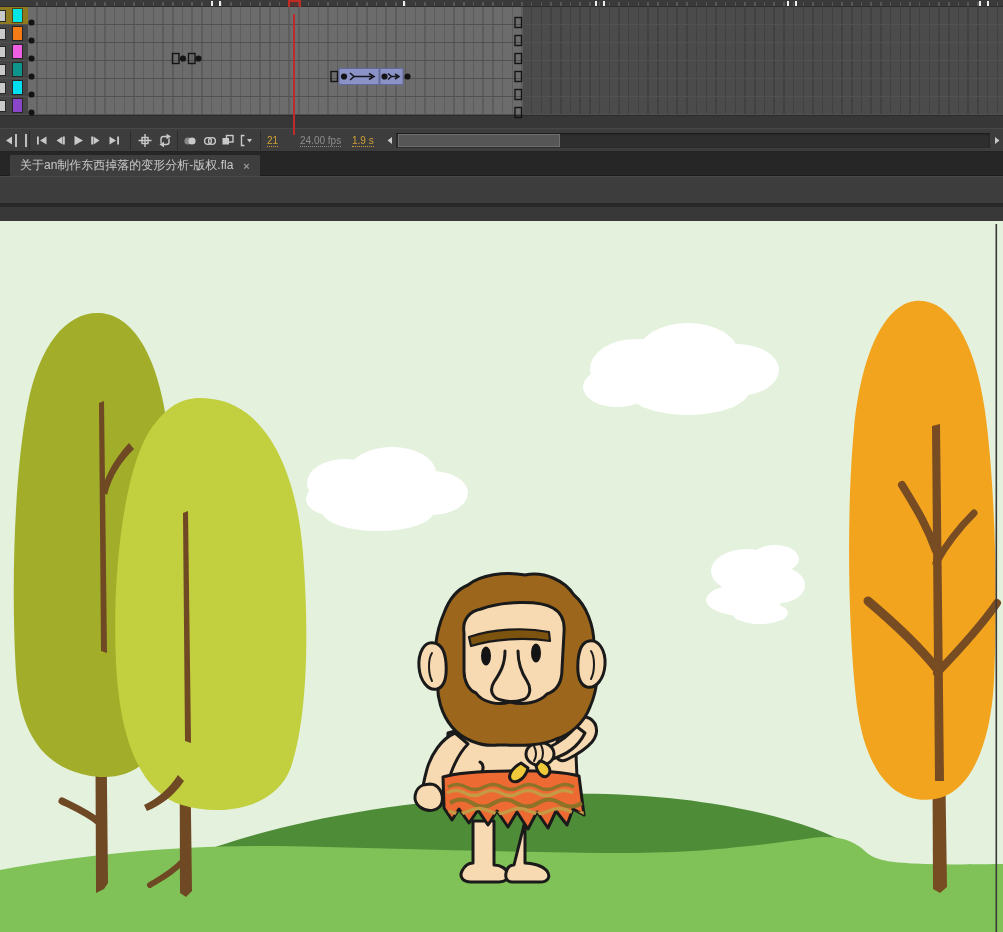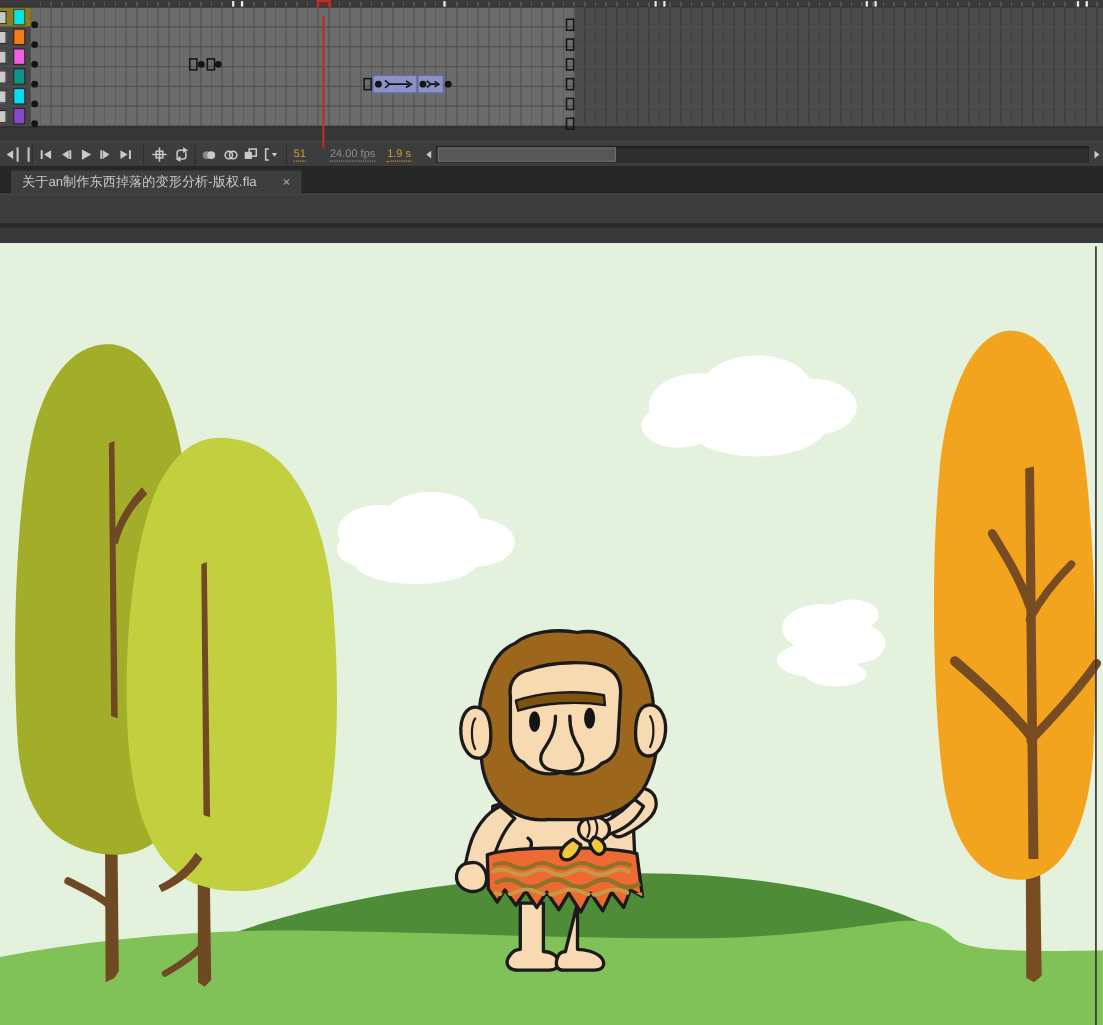--- a/index.html
+++ b/index.html
@@ -44,21 +44,21 @@
   .grip{position:absolute;left:15px;top:5px;width:8px;height:13px;
     border-left:2px solid #bdbdbd;border-right:2px solid #bdbdbd;}
   .hs-track{position:absolute;left:396px;top:4px;width:594px;height:15px;background:#2e2e2e;
     box-shadow:inset 0 1px 2px rgba(0,0,0,.5);}
   .hs-thumb{position:absolute;left:2px;top:1px;width:162px;height:13px;background:#565656;
     border:1px solid #6e6e6e;box-sizing:border-box;}
   
   .tabbar{position:absolute;top:152px;left:0;width:1003px;height:24px;background:#262626;
     border-bottom:1px solid #1d1d1d;box-sizing:border-box;}
   .tab{position:absolute;left:10px;top:3px;height:21px;background:#3e3e3e;color:#c9c9c9;
-    font-size:12px;display:flex;align-items:center;padding:0 10px;gap:24px;white-space:nowrap;}
+    font-size:12px;display:flex;align-items:center;padding:0 10px;gap:10px;white-space:nowrap;}
   .tab .close{color:#949494;font-size:11px;font-weight:bold;}
   .band1{position:absolute;top:176px;left:0;width:1003px;height:27px;background:#3d3d3d;
     border-top:1px solid #4a4a4a;box-sizing:border-box;}
   .band2{position:absolute;top:203px;left:0;width:1003px;height:4px;background:#292929;}
   .band3{position:absolute;top:207px;left:0;width:1003px;height:14px;background:#383838;}
   
   .stage{position:absolute;top:221px;left:0;width:1003px;height:711px;background:#e3f1dd;}
   .stage svg{display:block;}
 </style>
 </head>
@@ -242,21 +242,21 @@
           </svg>
       </div>
       <div class="cbtn" style="left:239px">
         <svg viewBox="0 0 16 15">
             <path class="st" d="M5.5,2.5 H2.5 v10 h3"></path>
             <path d="M8,6h5l-2.5,3.5z"></path>
           </svg>
       </div>
 
       <div class="sep" style="left:260px"></div>
-      <span class="fval" style="left:267px">51</span>
+      <span class="fval" style="left:267px">21</span>
       <span class="fval gray" style="left:300px">24.00 fps</span>
       <span class="fval" style="left:352px">1.9 s</span>
 
       <div class="cbtn" style="left:382px">
         <svg viewBox="0 0 16 15">
             <path d="M10,4 L5.5,7.5 L10,11z"></path>
           </svg>
       </div>
       <div class="hs-track">
         <div class="hs-thumb"></div>

